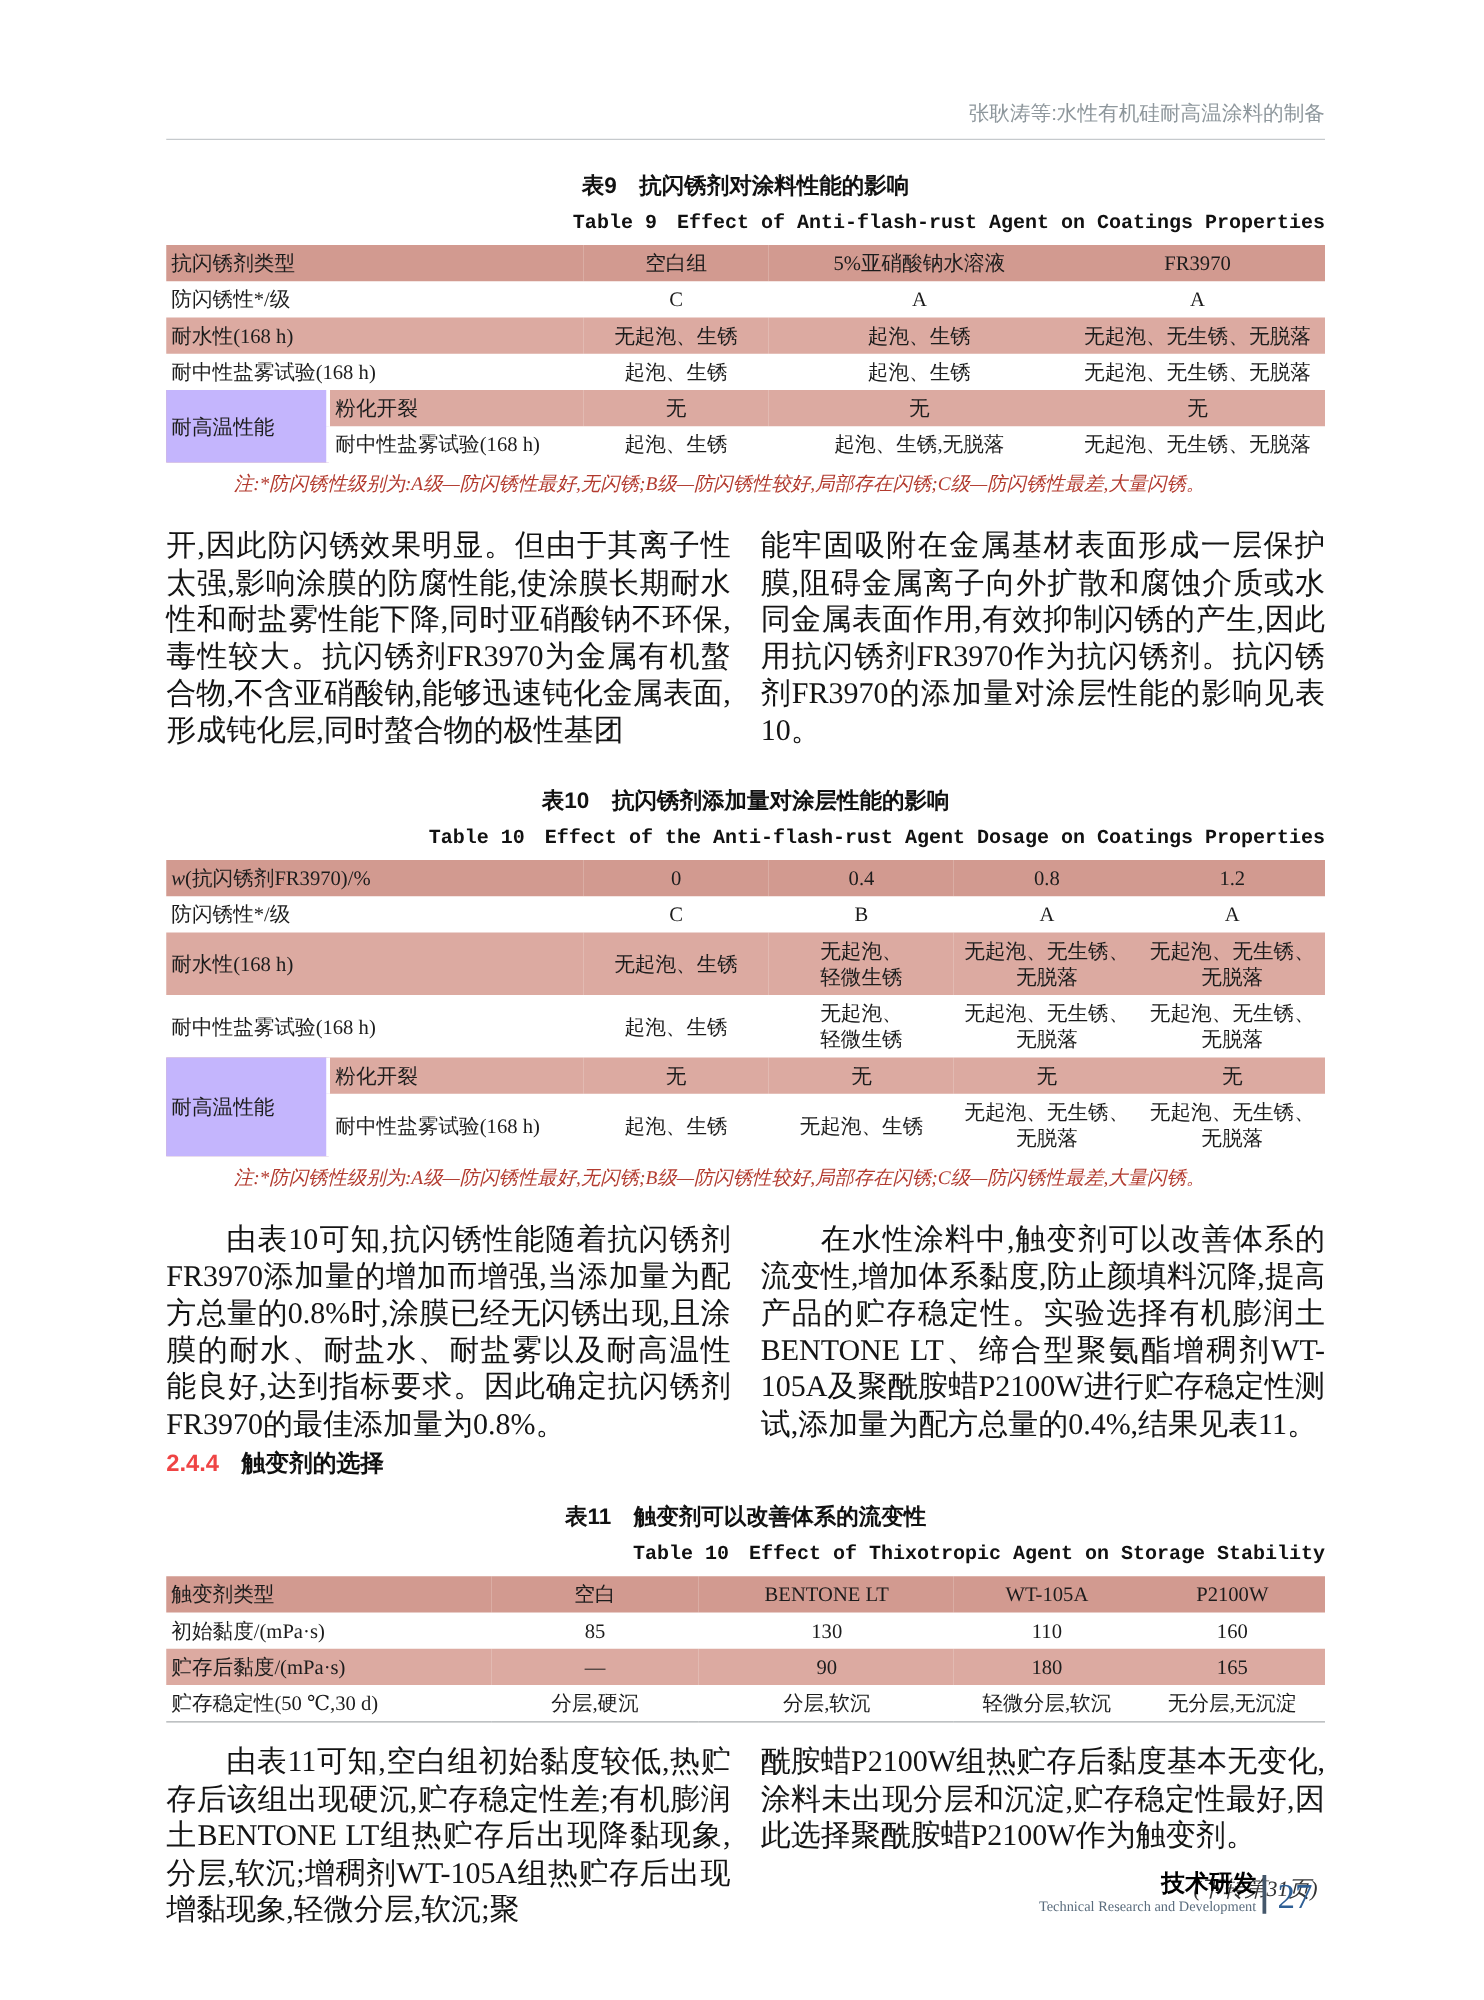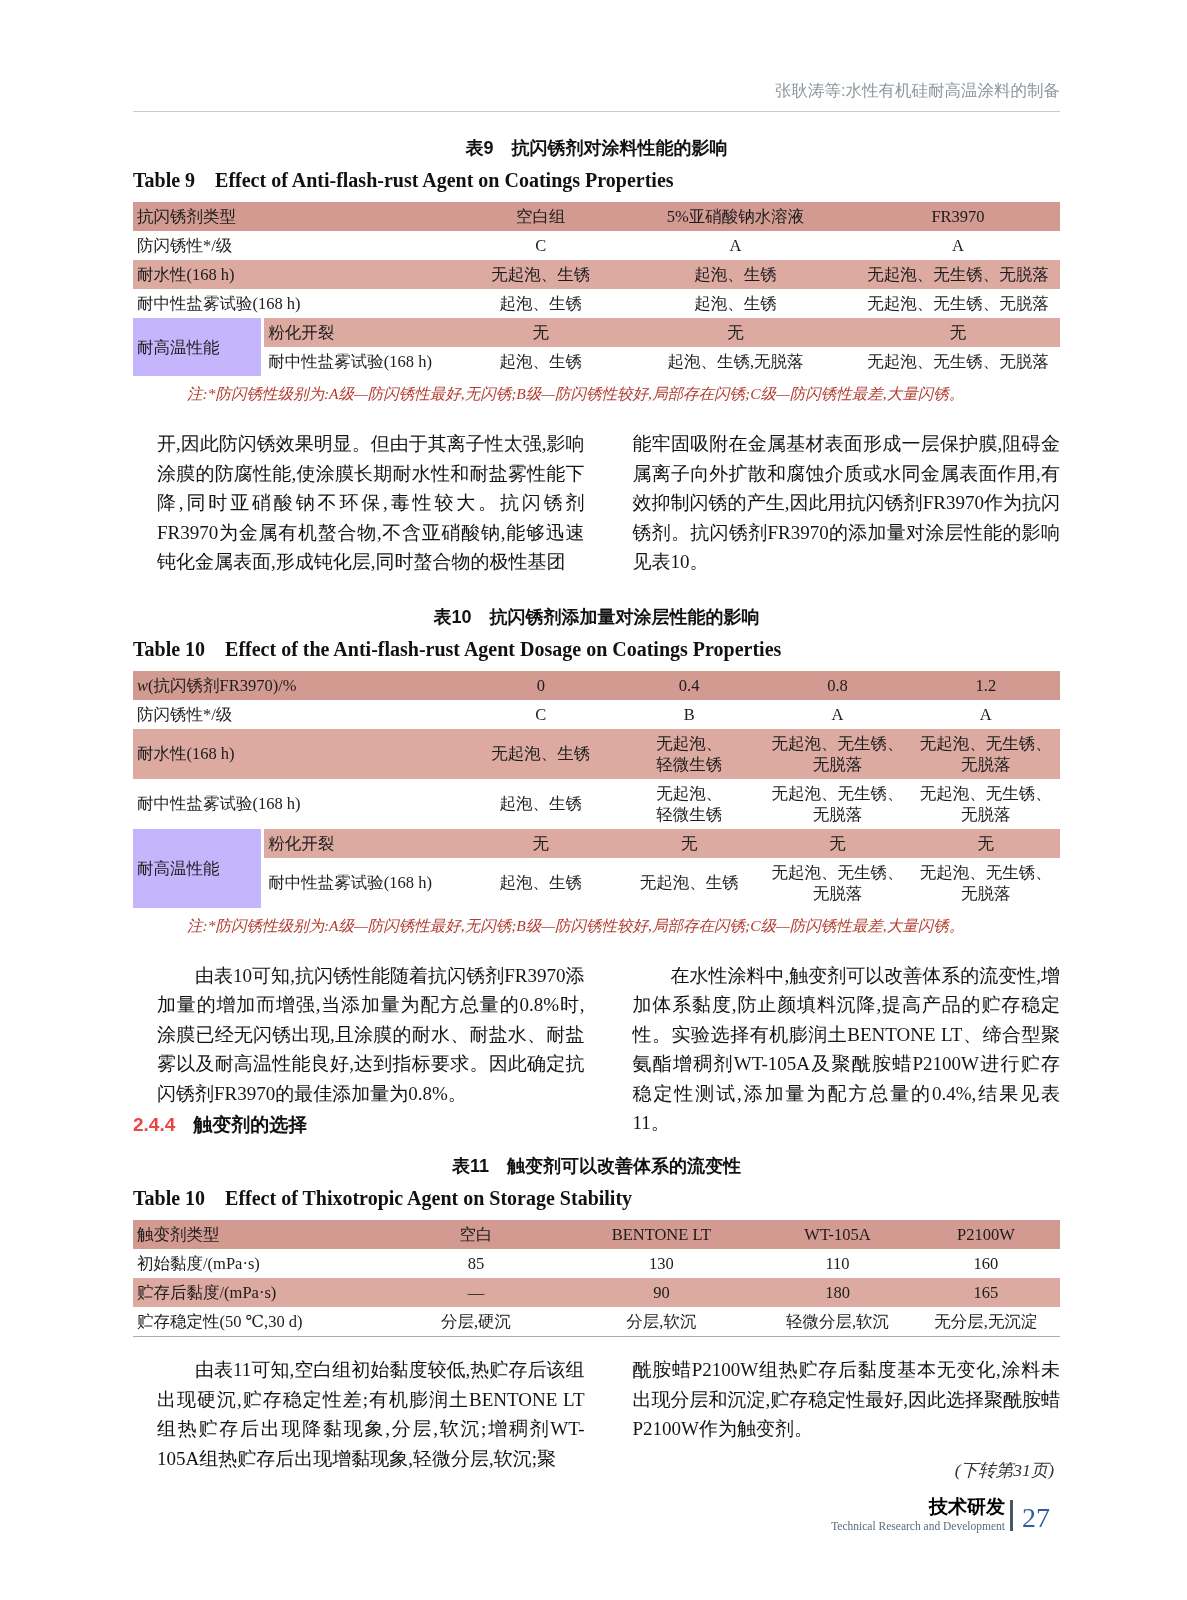--- a/index.html
+++ b/index.html
@@ -28,24 +28,24 @@
   
   .tbl-title-cn {
     text-align: center;
     font-family: "Liberation Sans", sans-serif;
     font-weight: bold;
     font-size: 18px;
     margin-bottom: 7px;
     color: #111;
   }
   .tbl-title-en {
-    text-align: left;
-    font-family: Liberation Serif, serif;
+    text-align: right;
+    font-family: Liberation Mono, monospace;
     font-weight: bold;
-    font-size: 20px;
+    font-size: 16px;
     margin-bottom: 8px;
     color: #111;
   }
 
   
   table.dtable {
     width: 100%;
     border-collapse: collapse;
     table-layout: fixed;
   }
@@ -73,25 +73,24 @@
     font-style: italic;
     text-indent: 54px;
     margin-top: 7px;
     text-align: justify;
   }
 
   
   .twocol { display: flex; gap: 24px; }
   .col { flex: 1; }
   .para {
-    font-size: 19px;
+    font-size: 24px;
     line-height: 29.5px;
     text-align: justify;
     color: #141414;
-    margin-left: 24px;
   }
   .para.indent { text-indent: 2em; }
   .section-head {
     margin-top: 2px;
     font-family: "Liberation Sans", sans-serif;
     font-weight: bold;
     font-size: 19px;
     line-height: 30px;
   }
   .sec-num { color: #ef4444; margin-right: 18px; }

